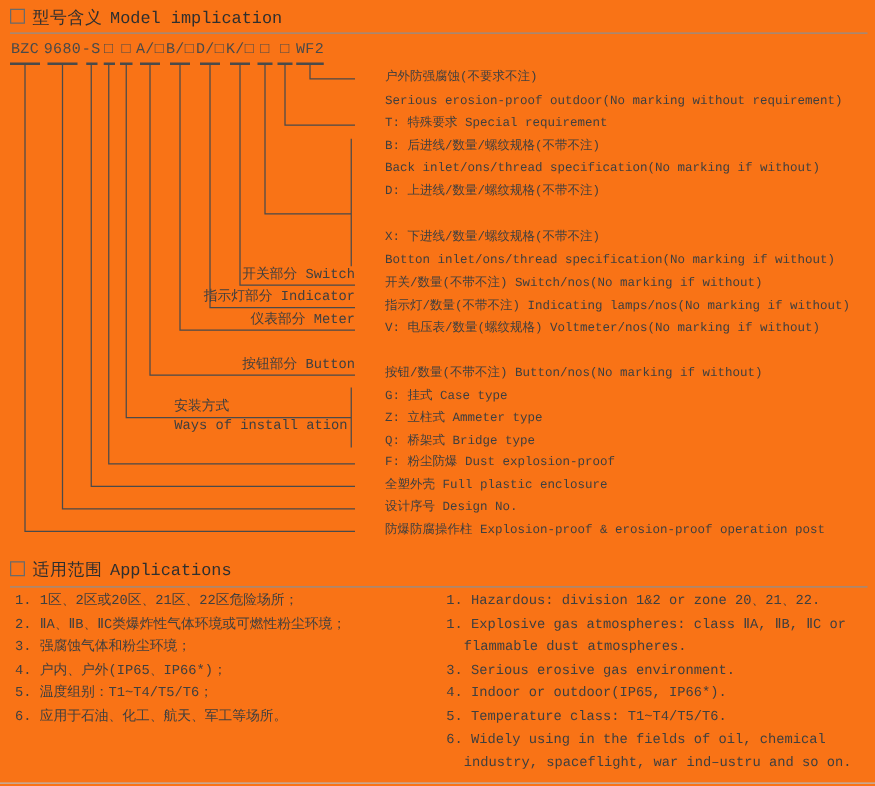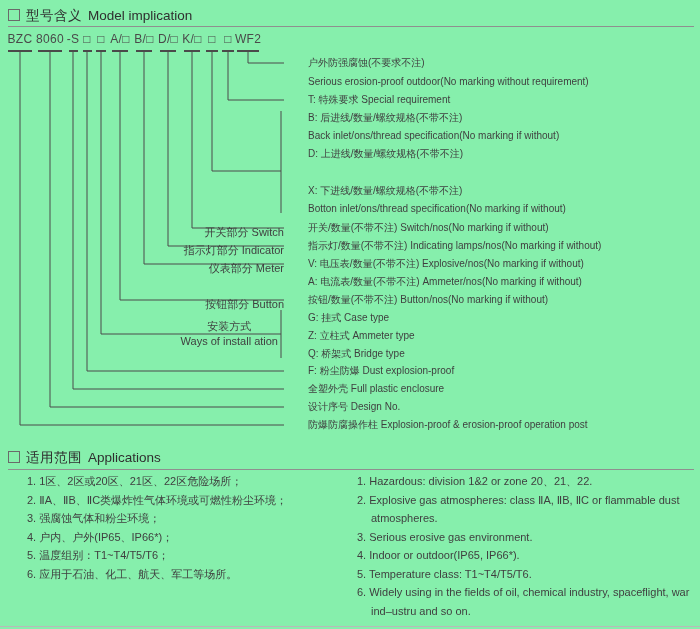--- a/index.html
+++ b/index.html
@@ -1,18 +1,18 @@
 <!DOCTYPE html>
 <html><head>
 <meta charset="utf-8">
 <style>
   html,body{margin:0;padding:0;background:#ffffff;}
   .page{
-    position:relative;width:700px;height:629px;background:#86efac;overflow:hidden;
-    font-family:Liberation Sans, sans-serif;color:#3d3d3d;
+    position:relative;width:700px;height:629px;background:#f97316;overflow:hidden;
+    font-family:Liberation Mono, monospace;color:#3d3d3d;
   }
   .section-title{
     position:absolute;left:8px;height:20px;line-height:20px;
     font-size:13.5px;color:#2f2f2f;white-space:nowrap;letter-spacing:0.5px;
   }
   .section-title .sq{
     display:inline-block;width:10px;height:10px;border:1px solid #6a6a6a;
     margin-right:6px;vertical-align:-1px;
   }
   .section-title .en{margin-left:6px;letter-spacing:0;}
@@ -20,24 +20,24 @@
   .mseg{
     position:absolute;top:32px;height:14px;line-height:14px;font-size:12px;
     color:#4a4a4a;white-space:nowrap;transform:translateX(-50%);letter-spacing:0.3px;
   }
   .row{
     position:absolute;left:308px;height:18px;line-height:18px;
     font-size:10px;color:#3f3f3f;white-space:nowrap;text-align:center;
   }
   .blabel{
     position:absolute;right:416px;height:14px;line-height:14px;
-    font-size:11px;color:#3f3f3f;white-space:nowrap;text-align:right;margin-top:12px;
+    font-size:11px;color:#3f3f3f;white-space:nowrap;text-align:right;
   }
   .install{
-    position:absolute;right:422px;top:319px;text-align:center;
+    position:absolute;right:422px;top:319px;text-align:left;
     font-size:11px;color:#3f3f3f;white-space:nowrap;
   }
   .install div{height:15px;line-height:15px;}
   .apps-col{
     position:absolute;top:472px;font-size:11px;color:#3f3f3f;
   }
   .apps-col .item{line-height:18.5px;padding-left:14px;text-indent:-14px;}
   svg.lines{position:absolute;left:0;top:0;}
   .bottom-line{position:absolute;left:0;right:0;top:626px;border-top:1px solid #b9b9b9;}
 </style>
@@ -45,21 +45,21 @@
 <body>
 
 <div class="page">
 
   <div class="section-title" style="top:6px">
     <span class="sq"></span><span>型号含义</span><span class="en">Model implication</span>
   </div>
   <div class="rule" style="top:26px"></div>
 
   <span class="mseg" style="left:20px">BZC</span>
-  <span class="mseg" style="left:50px">8060</span>
+  <span class="mseg" style="left:50px">9680</span>
   <span class="mseg" style="left:73px">-S</span>
   <span class="mseg" style="left:87px">□</span>
   <span class="mseg" style="left:101px">□</span>
   <span class="mseg" style="left:120px">A/□</span>
   <span class="mseg" style="left:144px">B/□</span>
   <span class="mseg" style="left:168px">D/□</span>
   <span class="mseg" style="left:192px">K/□</span>
   <span class="mseg" style="left:212px">□</span>
   <span class="mseg" style="left:228px">□</span>
   <span class="mseg" style="left:248px">WF2</span>
@@ -85,22 +85,21 @@
   <div class="row" style="top:54px">户外防强腐蚀(不要求不注)</div>
   <div class="row" style="top:73px">Serious erosion-proof outdoor(No marking without requirement)</div>
   <div class="row" style="top:91px">T: 特殊要求 Special requirement</div>
   <div class="row" style="top:109px">B: 后进线/数量/螺纹规格(不带不注)</div>
   <div class="row" style="top:127px">Back inlet/ons/thread specification(No marking if without)</div>
   <div class="row" style="top:145px">D: 上进线/数量/螺纹规格(不带不注)</div>
   <div class="row" style="top:182px">X: 下进线/数量/螺纹规格(不带不注)</div>
   <div class="row" style="top:200px">Botton inlet/ons/thread specification(No marking if without)</div>
   <div class="row" style="top:237px">指示灯/数量(不带不注) Indicating lamps/nos(No marking if without)</div>
   <div class="row" style="top:219px">开关/数量(不带不注) Switch/nos(No marking if without)</div>
-  <div class="row" style="top:255px">V: 电压表/数量(不带不注) Explosive/nos(No marking if without)</div>
-  <div class="row" style="top:273px">A: 电流表/数量(不带不注) Ammeter/nos(No marking if without)</div>
+  <div class="row" style="top:255px">V: 电压表/数量(螺纹规格) Voltmeter/nos(No marking if without)</div>
   <div class="row" style="top:291px">按钮/数量(不带不注) Button/nos(No marking if without)</div>
   <div class="row" style="top:309px">G: 挂式 Case type</div>
   <div class="row" style="top:327px">Z: 立柱式 Ammeter type</div>
   <div class="row" style="top:362px">F: 粉尘防爆 Dust explosion-proof</div>
   <div class="row" style="top:345px">Q: 桥架式 Bridge type</div>
   <div class="row" style="top:380px">全塑外壳 Full plastic enclosure</div>
   <div class="row" style="top:416px">防爆防腐操作柱 Explosion-proof &amp; erosion-proof operation post</div>
   <div class="row" style="top:398px">设计序号 Design No.</div>
 
   <div class="blabel" style="top:213px">开关部分 Switch</div>
@@ -111,32 +110,32 @@
   <div class="install">
     <div>安装方式</div>
     <div>Ways of install ation</div>
   </div>
 
   <div class="section-title" style="top:448px">
     <span class="sq"></span><span>适用范围</span><span class="en">Applications</span>
   </div>
   <div class="rule" style="top:469px"></div>
 
-  <div class="apps-col" style="left:27px;width:342px">
+  <div class="apps-col" style="left:12px;width:342px">
     <div class="item">1. 1区、2区或20区、21区、22区危险场所；</div>
     <div class="item">2. ⅡA、ⅡB、ⅡC类爆炸性气体环境或可燃性粉尘环境；</div>
     <div class="item">3. 强腐蚀气体和粉尘环境；</div>
     <div class="item">4. 户内、户外(IP65、IP66*)；</div>
     <div class="item">5. 温度组别：T1~T4/T5/T6；</div>
     <div class="item">6. 应用于石油、化工、航天、军工等场所。</div>
   </div>
 
   <div class="apps-col" style="left:357px;width:338px">
     <div class="item">1. Hazardous: division 1&amp;2 or zone 20、21、22.</div>
-    <div class="item">2. Explosive gas atmospheres: class ⅡA, ⅡB, ⅡC or flammable dust atmospheres.</div>
+    <div class="item">1. Explosive gas atmospheres: class ⅡA, ⅡB, ⅡC or flammable dust atmospheres.</div>
     <div class="item">3. Serious erosive gas environment.</div>
     <div class="item">4. Indoor or outdoor(IP65, IP66*).</div>
     <div class="item">5. Temperature class: T1~T4/T5/T6.</div>
     <div class="item">6. Widely using in the fields of oil, chemical industry, spaceflight, war ind–ustru and so on.</div>
   </div>
 
   <div class="bottom-line"></div>
 </div>
 
 </body></html>

